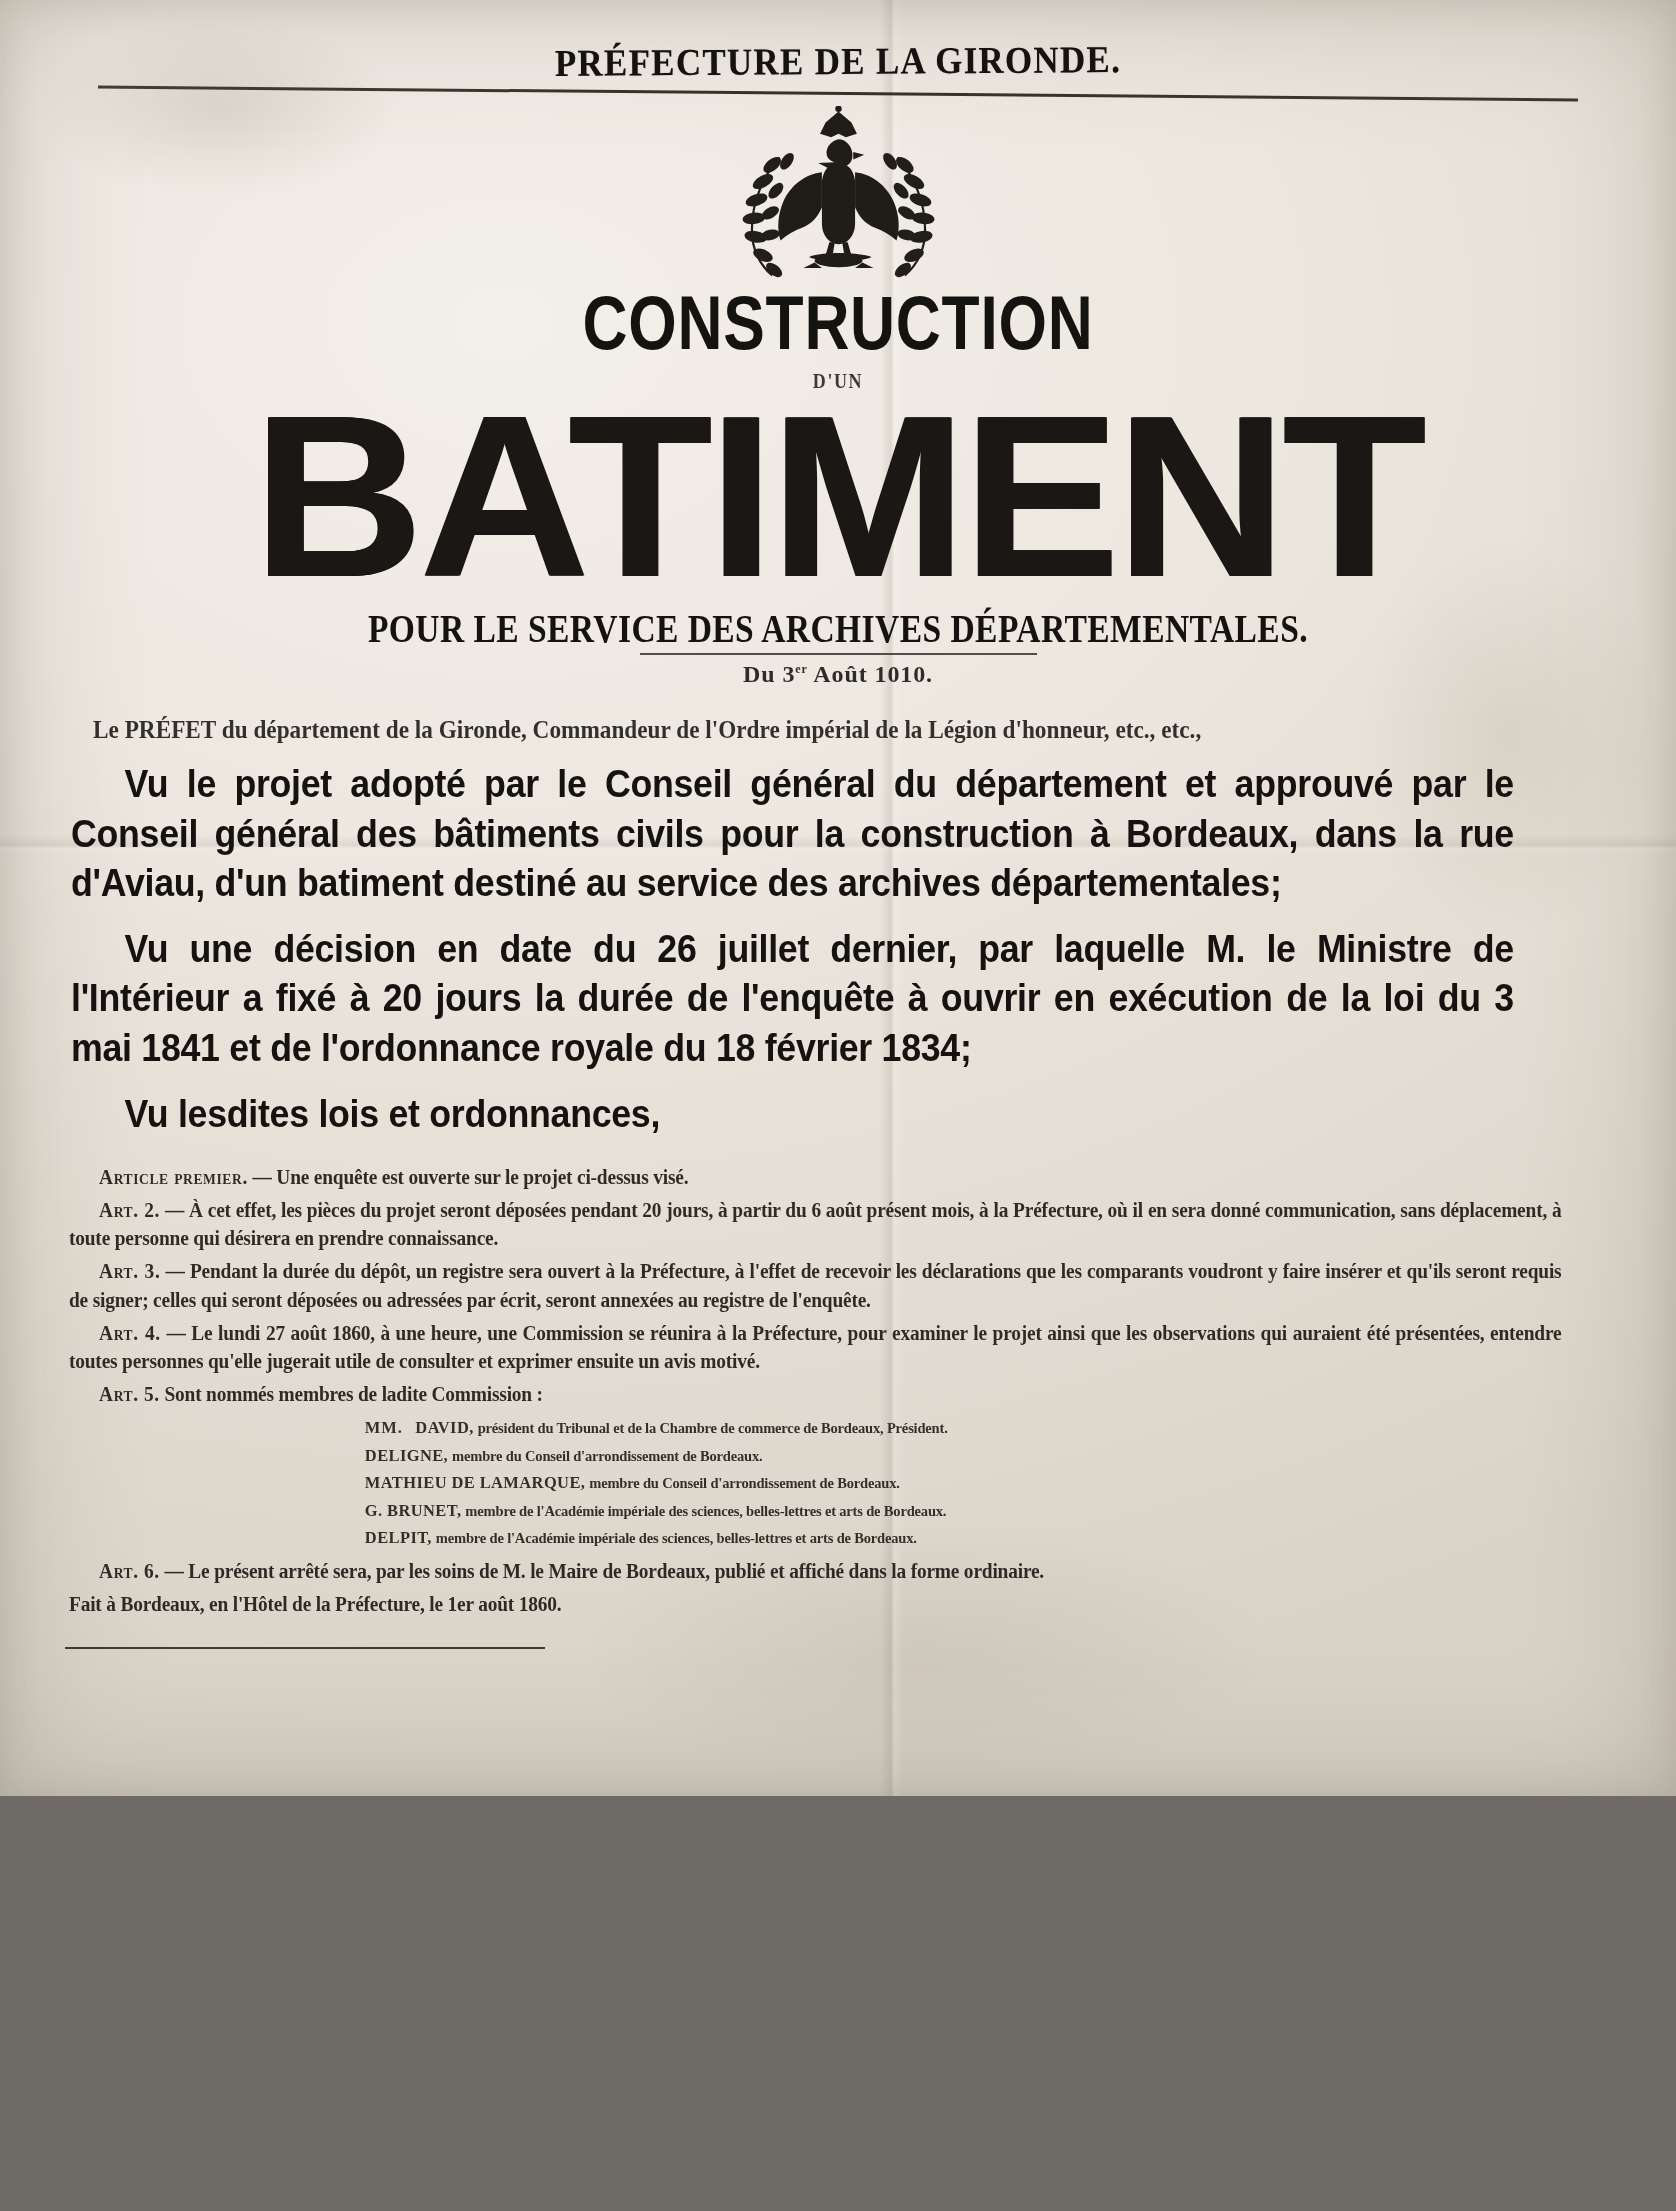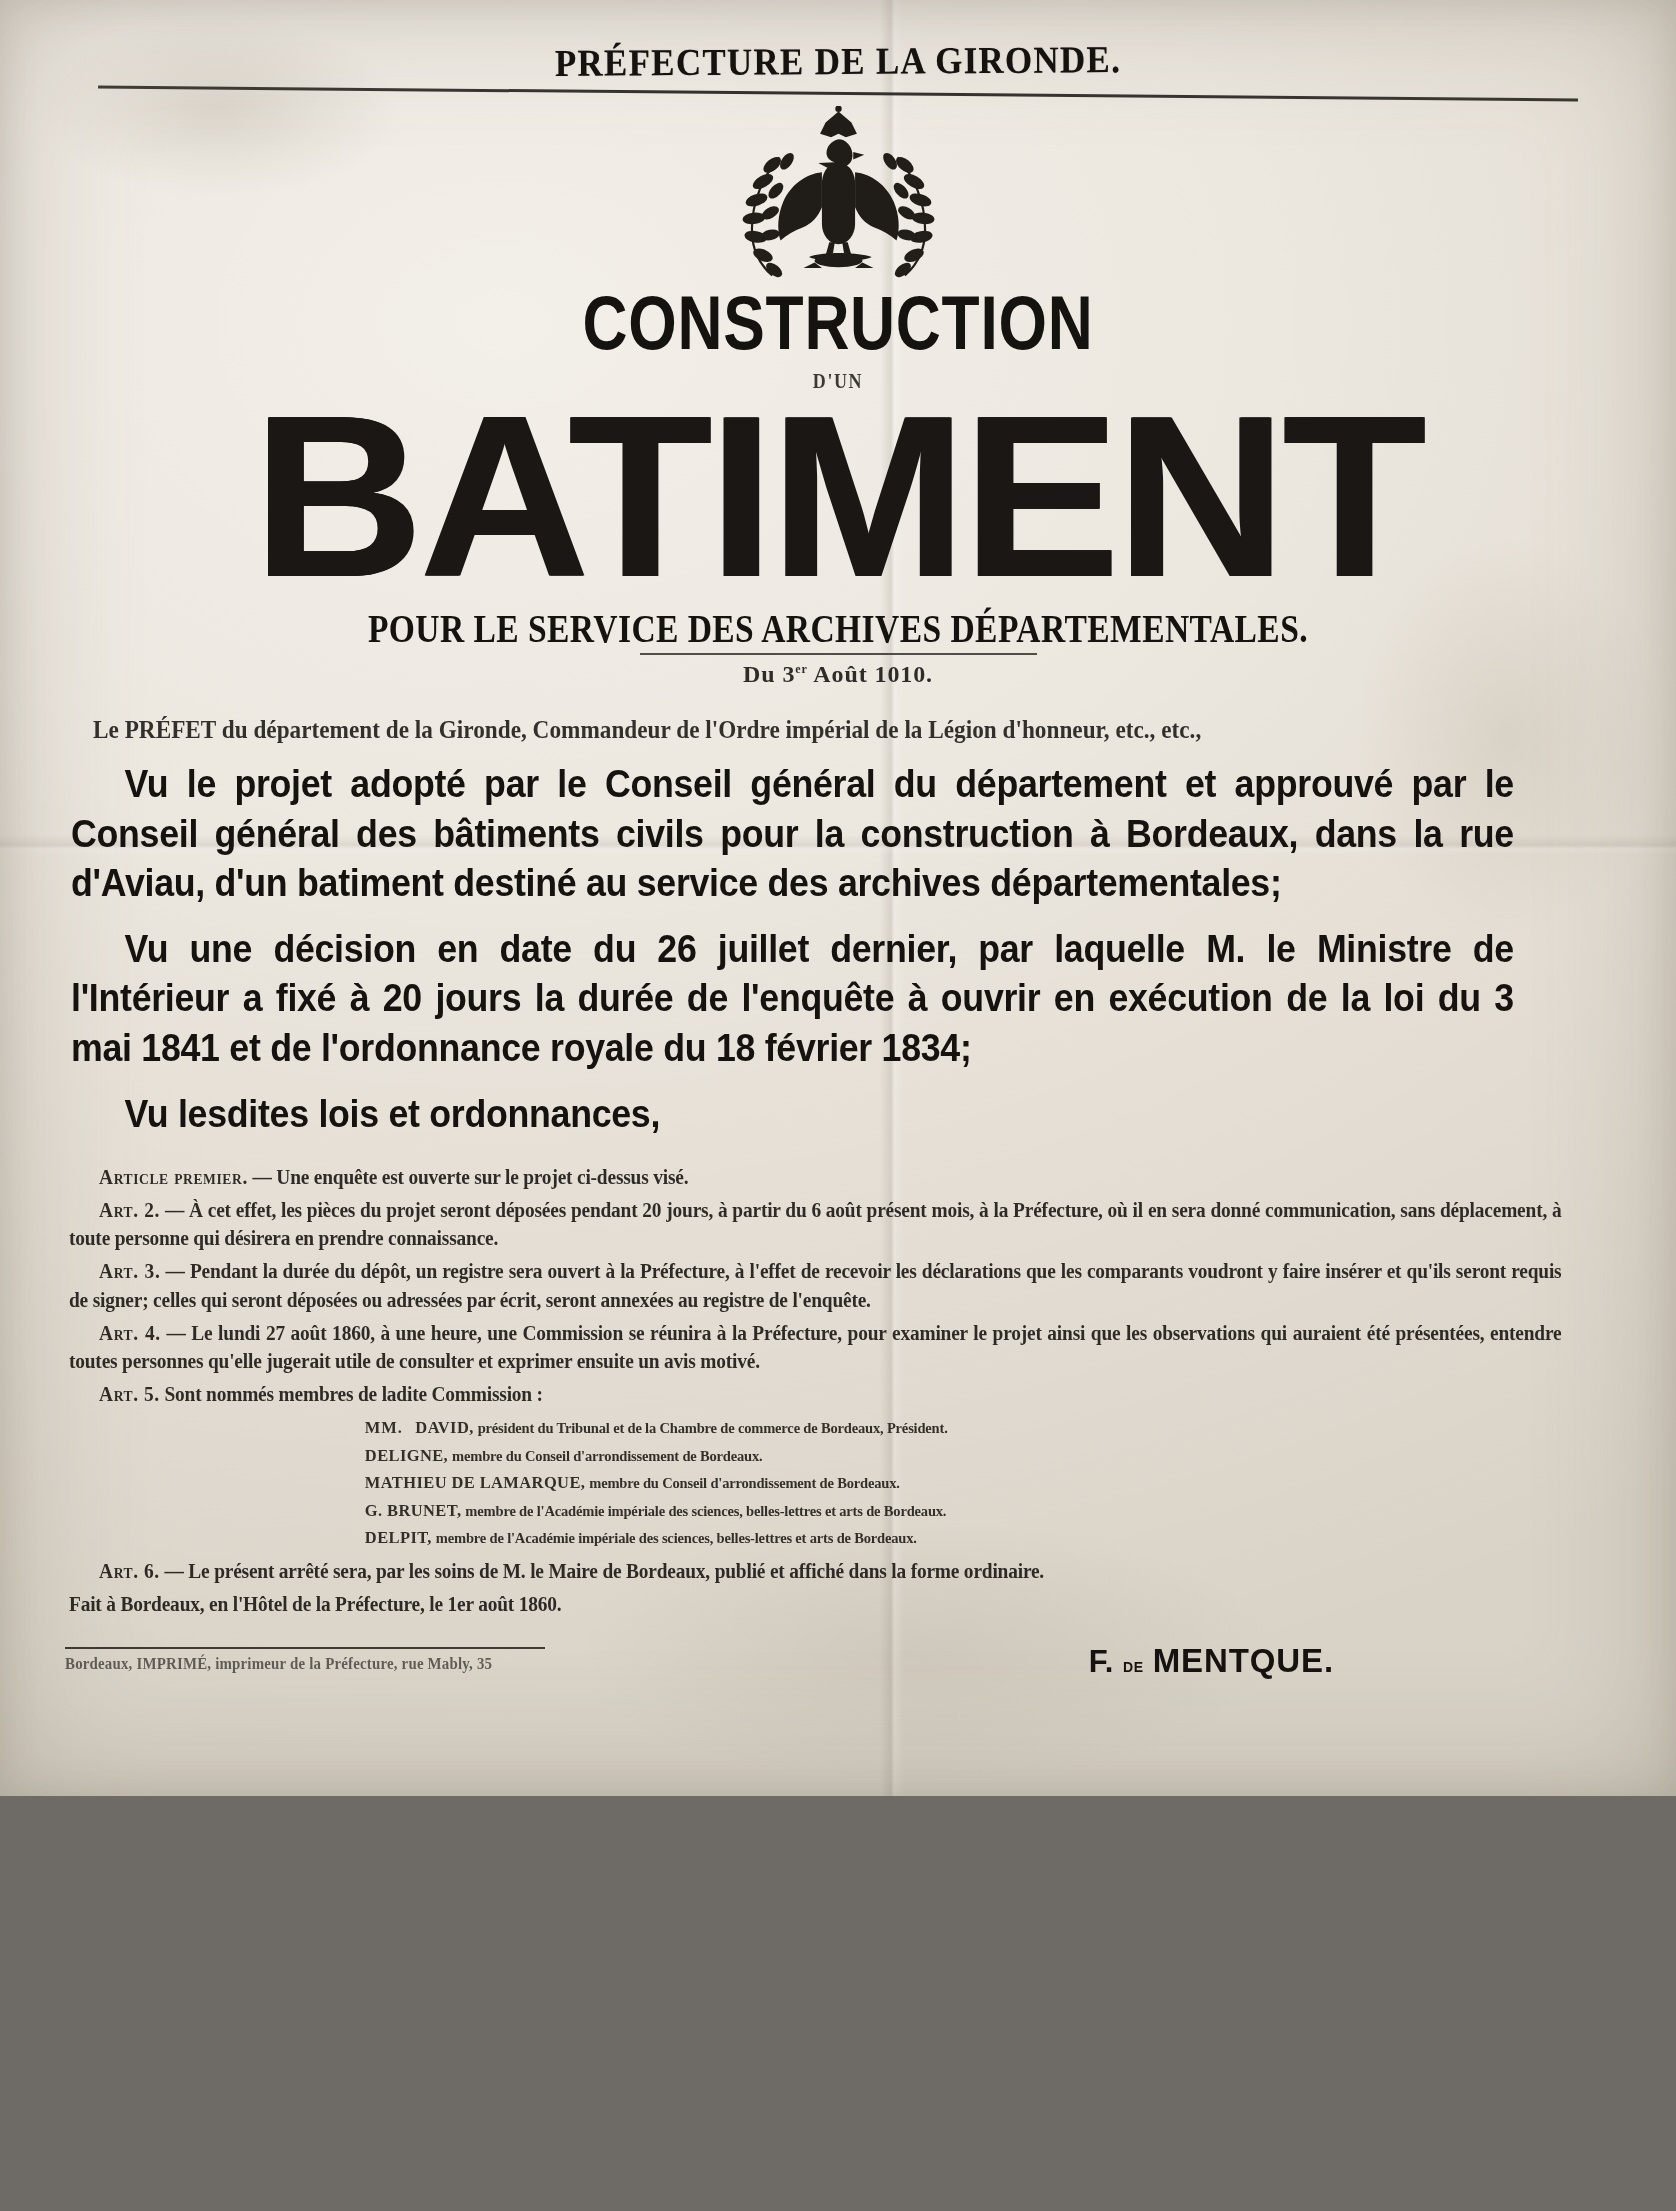--- a/index.html
+++ b/index.html
@@ -410,24 +410,16 @@
       </div>
 
       <p class="art">
         <span class="lbl">Art. 6.</span><span> — </span><span>Le présent arrêté sera, par les soins de M. le Maire de Bordeaux, publié et affiché dans la forme ordinaire.</span>
       </p>
 
       <p class="art" style="text-indent:0">Fait à Bordeaux, en l'Hôtel de la Préfecture, le 1er août 1860.</p>
     </div>
 
     <div class="rule-bot"></div>
-    <div class="footer-row">
-      <div class="imprint">Bordeaux, IMPRIMÉ, imprimeur de la Préfecture, rue Mably, 35</div>
-      <div class="signature">
-        <span>F.</span>
-        <span class="small">de</span>
-        <span class="big">MENTQUE.</span>
-      </div>
-    </div>
 
   </div>
 </div>
 
 
 </body></html>

